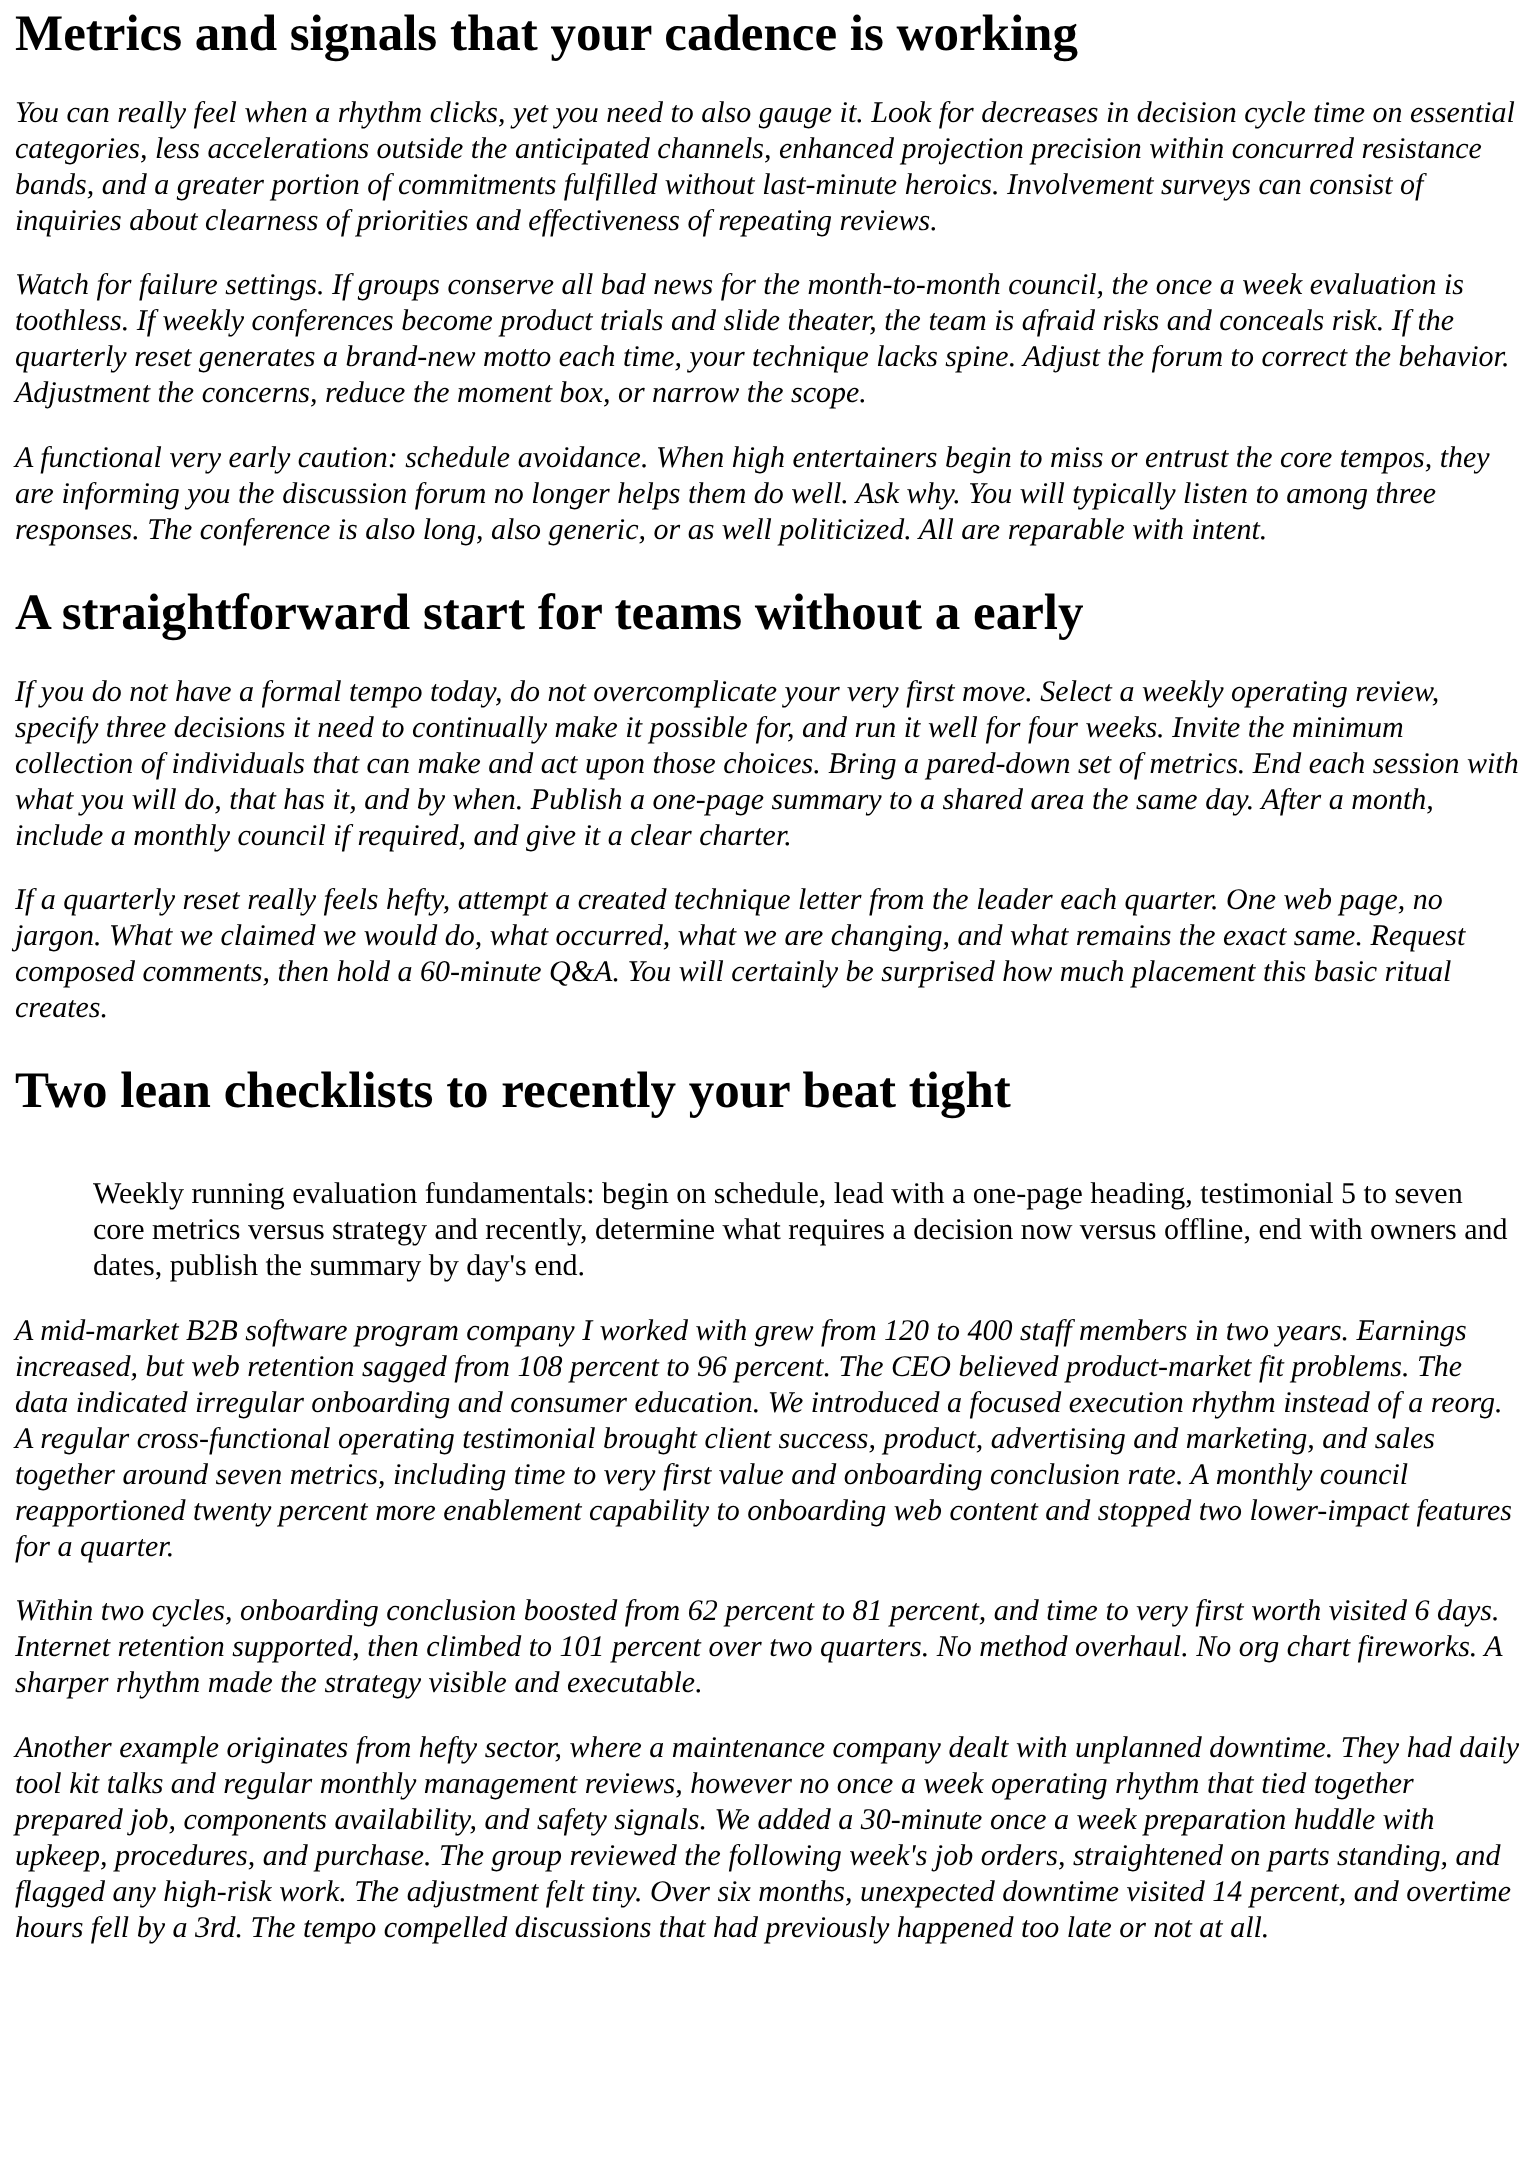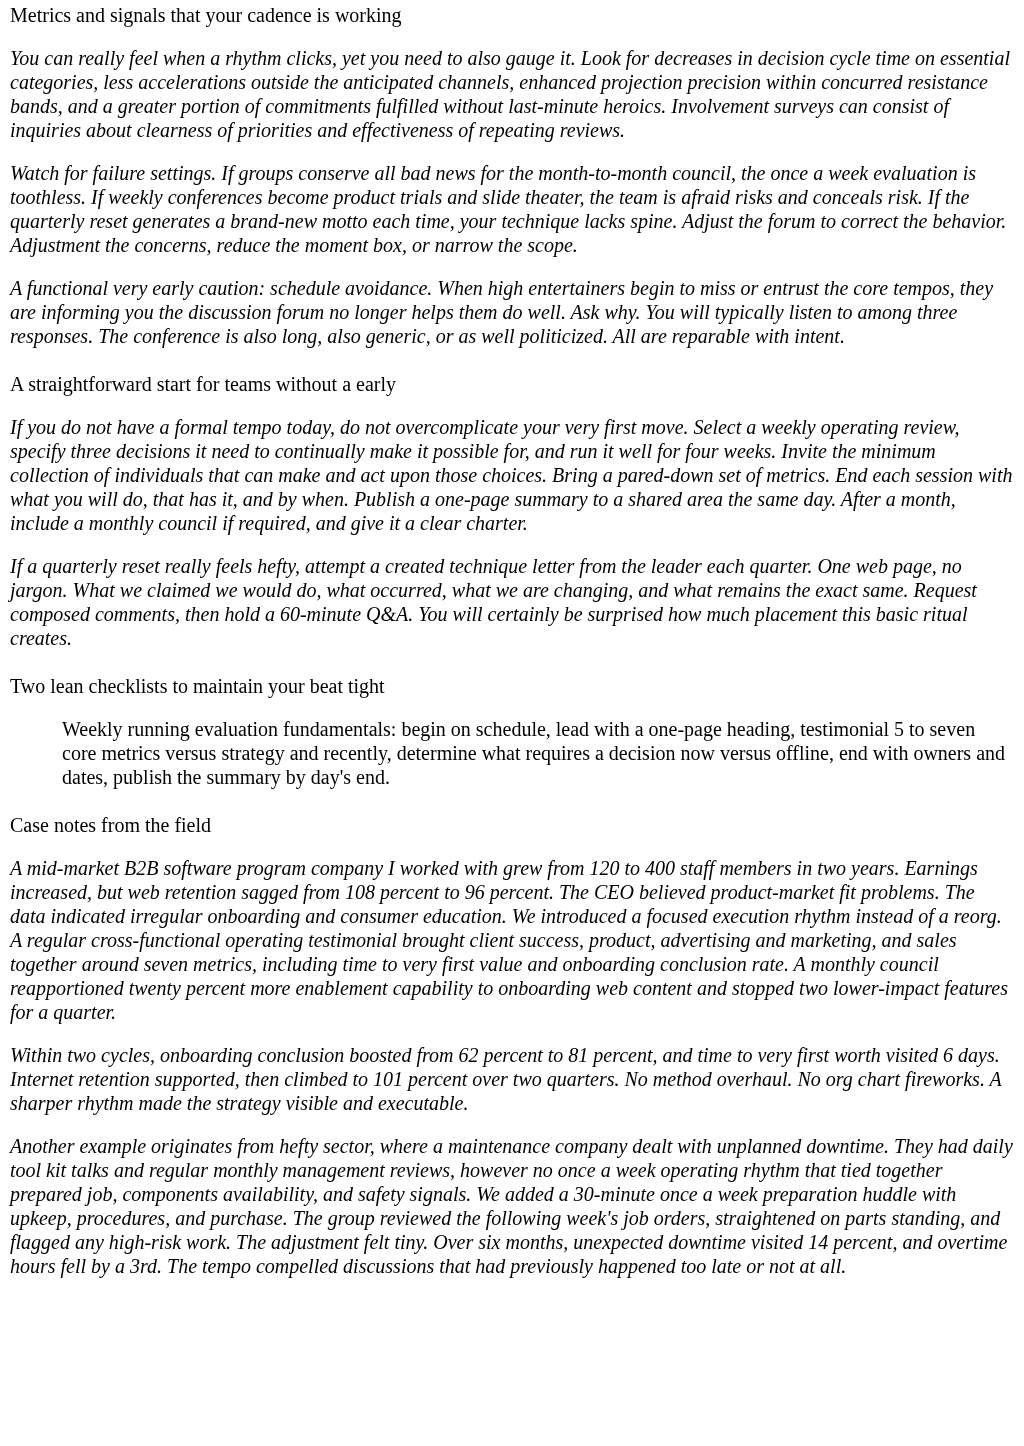--- a/index.html
+++ b/index.html
@@ -9,47 +9,46 @@
   body {
     margin: 0;
     padding: 0 10px;
     color: #000000;
     font-family: "Liberation Serif", serif;
     font-size: 20px;
     line-height: 1.2;
   }
   main { display: block; }
   h2 {
-    font-size: 20px;
+    font-size: 34px;
     line-height: 1.2;
-    font-weight: normal;
+    font-weight: bold;
     margin: 24px 0 19px 0;
   }
   main > h2:first-child { margin-top: 3px; }
   p { margin: 19px 0; font-style: italic; }
   blockquote {
-    margin: 19px 0 19px 52px;
+    margin: 36px 0 19px 52px;
     padding: 0;
   }
 </style>
 </head>
 <body>
 
 <main>
 
   <h2>Metrics and signals that your cadence is working</h2>
   <p>You can really feel when a rhythm clicks, yet you need to also gauge it. Look for decreases in decision cycle time on essential categories, less accelerations outside the anticipated channels, enhanced projection precision within concurred resistance bands, and a greater portion of commitments fulfilled without last-minute heroics. Involvement surveys can consist of inquiries about clearness of priorities and effectiveness of repeating reviews.</p>
   <p>Watch for failure settings. If groups conserve all bad news for the month-to-month council, the once a week evaluation is toothless. If weekly conferences become product trials and slide theater, the team is afraid risks and conceals risk. If the quarterly reset generates a brand-new motto each time, your technique lacks spine. Adjust the forum to correct the behavior. Adjustment the concerns, reduce the moment box, or narrow the scope.</p>
   <p>A functional very early caution: schedule avoidance. When high entertainers begin to miss or entrust the core tempos, they are informing you the discussion forum no longer helps them do well. Ask why. You will typically listen to among three responses. The conference is also long, also generic, or as well politicized. All are reparable with intent.</p>
 
   <h2>A straightforward start for teams without a early</h2>
   <p>If you do not have a formal tempo today, do not overcomplicate your very first move. Select a weekly operating review, specify three decisions it need to continually make it possible for, and run it well for four weeks. Invite the minimum collection of individuals that can make and act upon those choices. Bring a pared-down set of metrics. End each session with what you will do, that has it, and by when. Publish a one-page summary to a shared area the same day. After a month, include a monthly council if required, and give it a clear charter.</p>
   <p>If a quarterly reset really feels hefty, attempt a created technique letter from the leader each quarter. One web page, no jargon. What we claimed we would do, what occurred, what we are changing, and what remains the exact same. Request composed comments, then hold a 60-minute Q&amp;A. You will certainly be surprised how much placement this basic ritual creates.</p>
 
-  <h2>Two lean checklists to maintain your beat tight</h2>
+  <h2>Two lean checklists to recently your beat tight</h2>
   <blockquote>Weekly running evaluation fundamentals: begin on schedule, lead with a one-page heading, testimonial 5 to seven core metrics versus strategy and recently, determine what requires a decision now versus offline, end with owners and dates, publish the summary by day's end.</blockquote>
 
-  <h2>Case notes from the field</h2>
   <p>A mid-market B2B software program company I worked with grew from 120 to 400 staff members in two years. Earnings increased, but web retention sagged from 108 percent to 96 percent. The CEO believed product-market fit problems. The data indicated irregular onboarding and consumer education. We introduced a focused execution rhythm instead of a reorg. A regular cross-functional operating testimonial brought client success, product, advertising and marketing, and sales together around seven metrics, including time to very first value and onboarding conclusion rate. A monthly council reapportioned twenty percent more enablement capability to onboarding web content and stopped two lower-impact features for a quarter.</p>
   <p>Within two cycles, onboarding conclusion boosted from 62 percent to 81 percent, and time to very first worth visited 6 days. Internet retention supported, then climbed to 101 percent over two quarters. No method overhaul. No org chart fireworks. A sharper rhythm made the strategy visible and executable.</p>
   <p>Another example originates from hefty sector, where a maintenance company dealt with unplanned downtime. They had daily tool kit talks and regular monthly management reviews, however no once a week operating rhythm that tied together prepared job, components availability, and safety signals. We added a 30-minute once a week preparation huddle with upkeep, procedures, and purchase. The group reviewed the following week's job orders, straightened on parts standing, and flagged any high-risk work. The adjustment felt tiny. Over six months, unexpected downtime visited 14 percent, and overtime hours fell by a 3rd. The tempo compelled discussions that had previously happened too late or not at all.</p>
 
 </main>
 
 </body></html>

